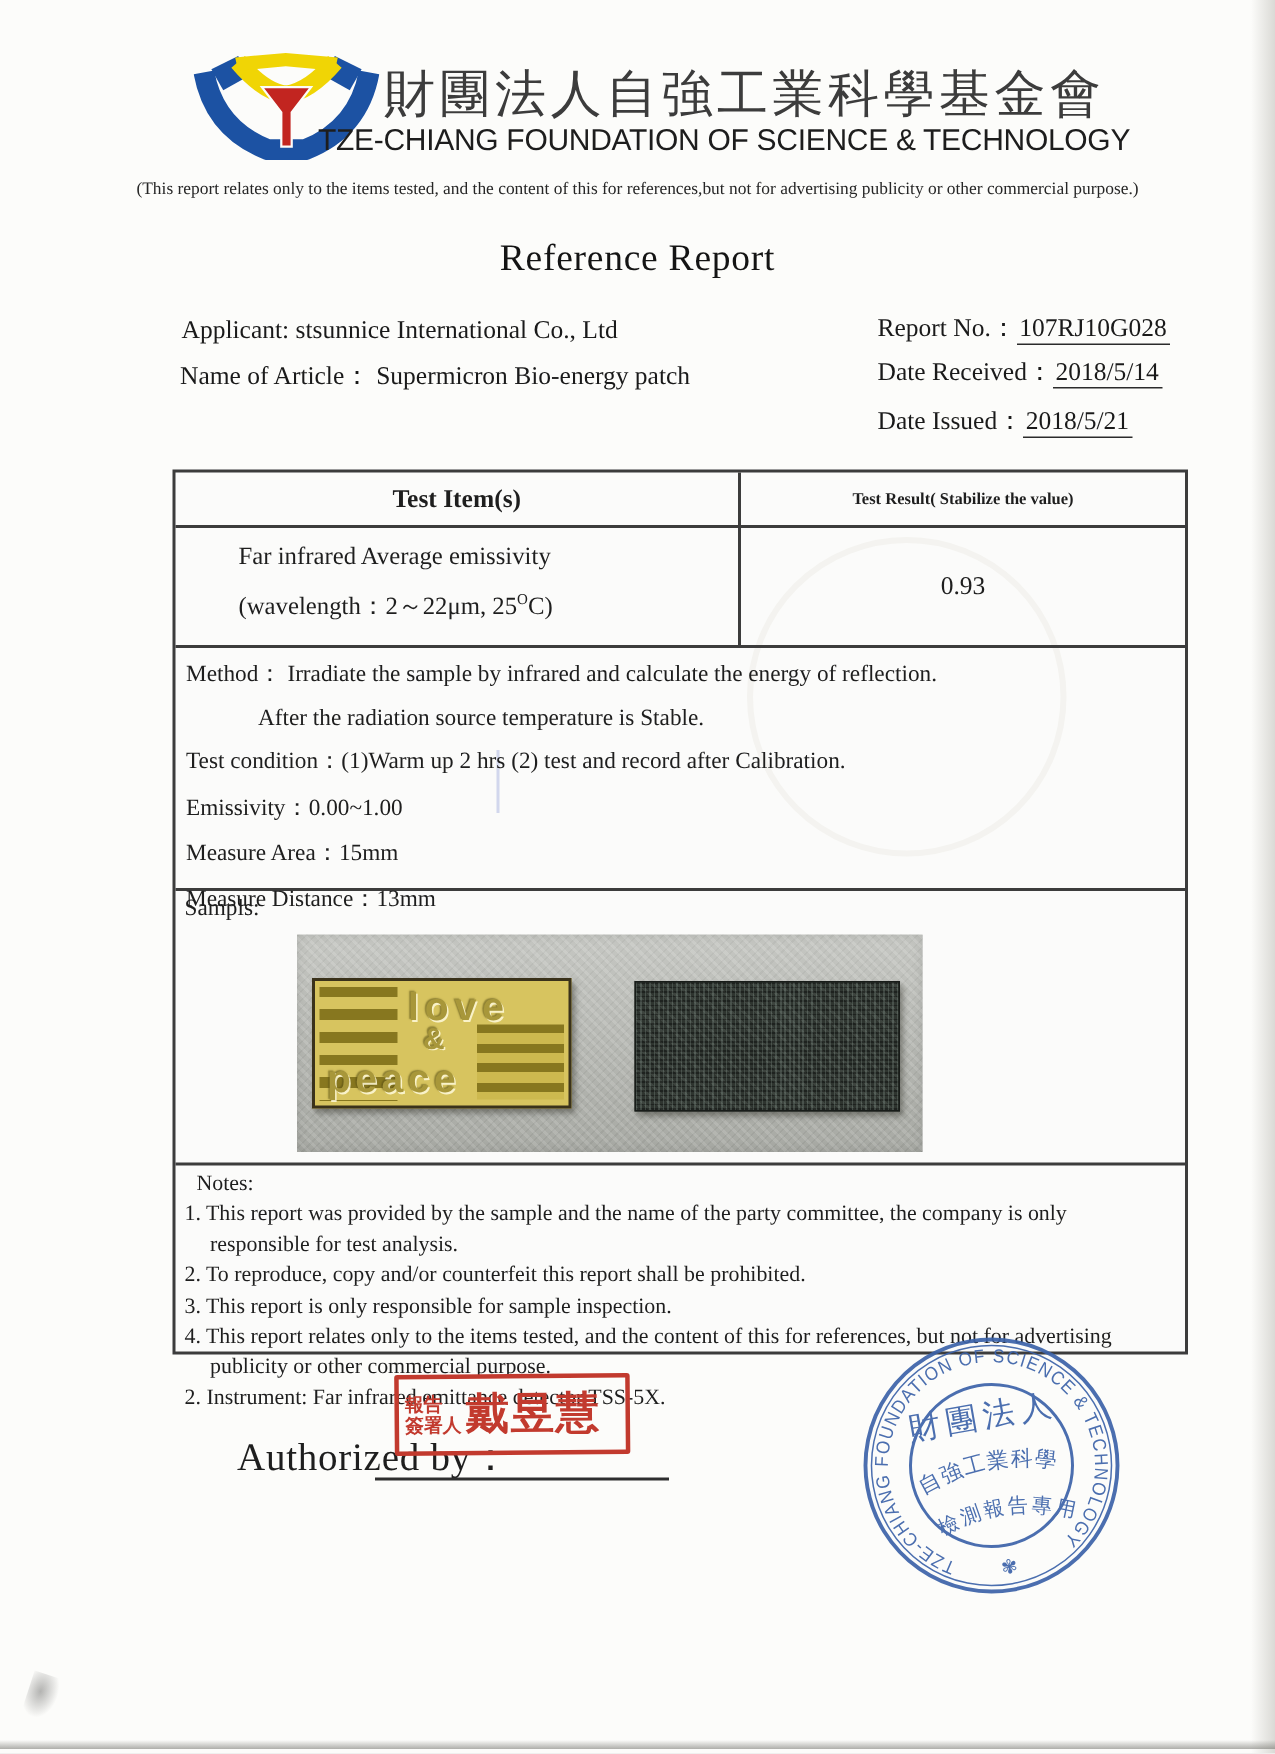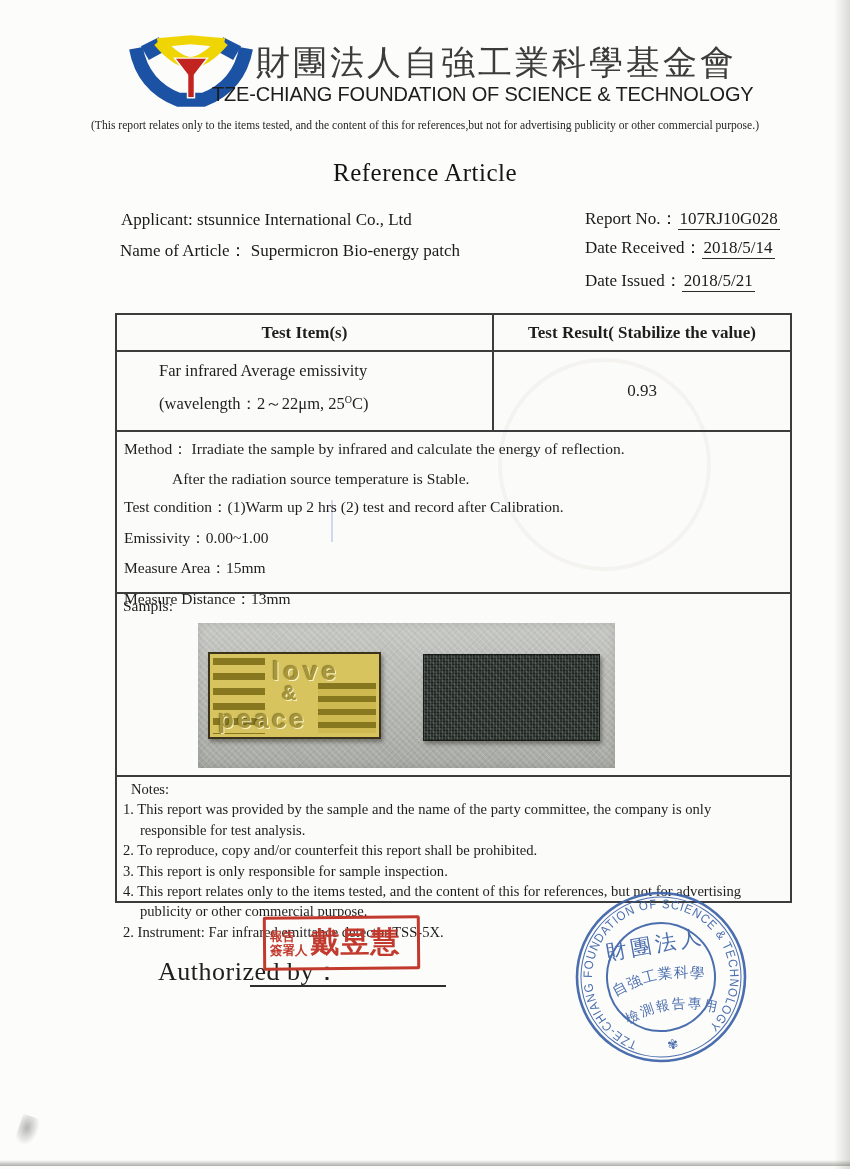--- a/index.html
+++ b/index.html
@@ -42,21 +42,21 @@
   .uline{border-bottom:1.4px solid #2b2b2b;padding:0 2px 1px 2px;}
 
   
   .rtable{position:absolute;left:115px;top:313px;width:677px;height:590px;
     border:2px solid #3c3c3c;box-sizing:border-box;background:rgba(250,250,248,.35);}
   .row{box-sizing:border-box;border-bottom:2px solid #3c3c3c;position:relative;}
   .row:last-child{border-bottom:none;}
   .hdr{height:37px;display:flex;}
   .hdr .c1{width:377px;border-right:2px solid #3c3c3c;box-sizing:border-box;
     display:flex;align-items:center;justify-content:center;font-weight:bold;font-size:17px;}
-  .hdr .c2{flex:1;display:flex;align-items:center;justify-content:center;font-weight:bold;font-size:17px;}
+  .hdr .c2{flex:1;display:flex;align-items:center;justify-content:center;font-weight:bold;font-size:11px;}
   .dat{height:80px;display:flex;}
   .dat .c1{width:377px;border-right:2px solid #3c3c3c;box-sizing:border-box;
     padding:9px 0 0 42px;font-size:16.5px;}
   .dat .c1 .l2{margin-top:12px;}
   .dat .c2{flex:1;display:flex;align-items:center;justify-content:center;font-size:17px;}
   sup.deg{font-size:10px;vertical-align:super;}
   .met{height:162px;padding:7px 10px 0 7px;font-size:15.5px;box-sizing:border-box;}
   .met div{margin-bottom:9.5px;white-space:nowrap;}
   .met .indent{margin-left:48px;}
   .smp{height:183px;box-sizing:border-box;}
@@ -122,21 +122,21 @@
     <path d="M7,16 Q14,54 50,68 L75,68 Q111,54 118,16" fill="none" stroke="#1c52a3" stroke-width="14"></path>
     <path d="M12,14 L30,5 L38,18 L20,28 Z" fill="#1c52a3"></path>
     <path d="M113,14 L95,5 L87,18 L105,28 Z" fill="#1c52a3"></path>
     <path d="M30,9 Q47,29 62,31 Q78,29 95,9" fill="none" stroke="#f0d505" stroke-width="12"></path>
     <path d="M28,6 L62,3 L97,6 L95,15 L62,12 L30,15 Z" fill="#f0d505"></path>
     <path d="M46,26 L79,26 L66,43 L66,66 L59,66 L59,43 Z" fill="#c22520" stroke="#fcfcfa" stroke-width="1.5"></path>
   </svg>
   <div class="org-zh">財團法人自強工業科學基金會</div>
   <div class="org-en">TZE-CHIANG FOUNDATION OF SCIENCE &amp; TECHNOLOGY</div>
   <div class="disclaimer">(This report relates only to the items tested, and the content of this for references,but not for advertising publicity or other commercial purpose.)</div>
-  <div class="title">Reference Article</div>
+  <div class="title">Reference Report</div>
 
   <div class="info i-article">
     <span>Name of Article：</span>
     <span>Supermicron Bio-energy patch</span>
   </div>
   <div class="info i-applicant">
     <span>Applicant:</span>
     <span>stsunnice International Co., Ltd</span>
   </div>
   <div class="info i-reportno">

